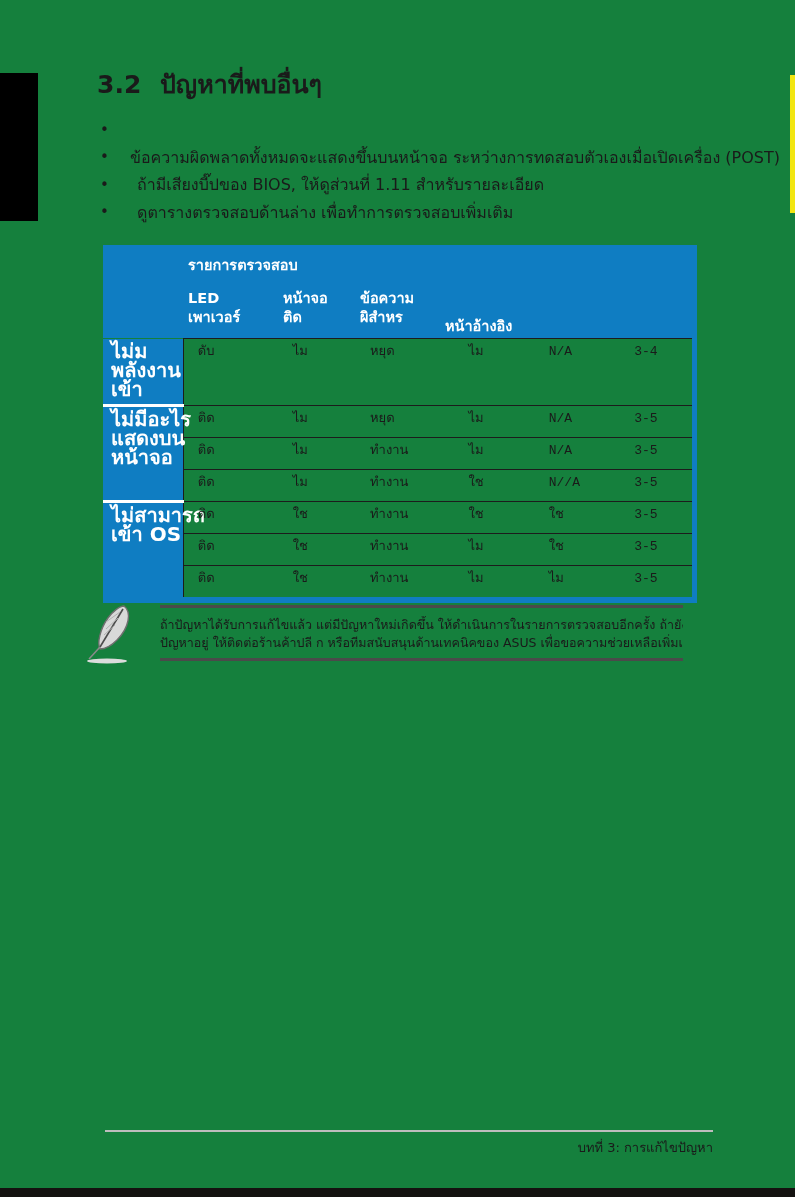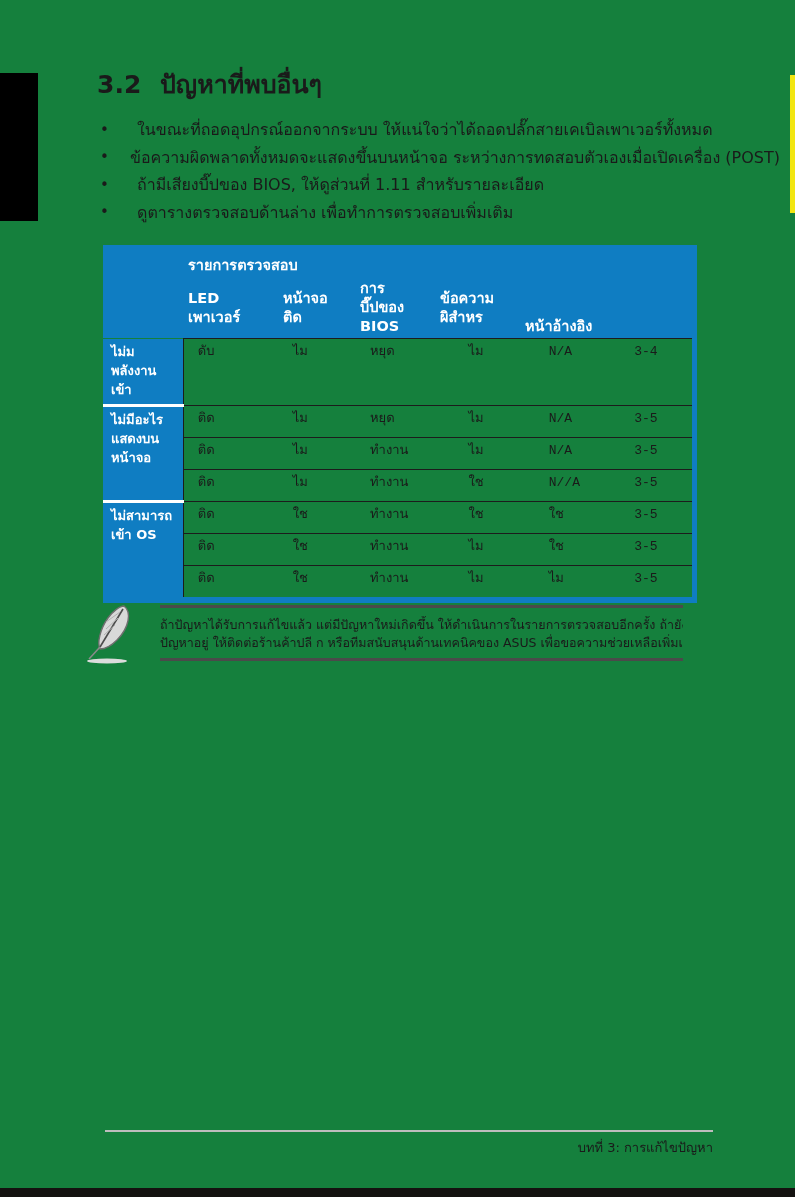--- a/index.html
+++ b/index.html
@@ -29,21 +29,21 @@
   .hdr-col { line-height:19px; padding-left:5px; }
   .hdr-col span { display:block; }
   .hc1 { width:95px; } .hc2 { width:77px; } .hc3 { width:98px; } .hc4 { width:80px; } .hc5 { width:85px; }
   .hc6 { width:79px; align-self:flex-end; padding-bottom:2px; }
 
   table.tbl-body { border-collapse:collapse; table-layout:fixed; width:594px;
                    border-right:5px solid #0f7dc2; border-bottom:6px solid #0f7dc2; }
   table.tbl-body td { border-top:1px solid #1c1c1c; vertical-align:top;
                       padding:3px 0 8px 14px; font-size:13px; line-height:20px; white-space:nowrap;font-family:Liberation Mono, monospace; }
   table.tbl-body th.rowlabel { background:#0f7dc2; color:#fff; font-weight:bold; text-align:left;
-                               vertical-align:top; padding:3px 0 0 8px; font-size:13px; line-height:19px;
+                               vertical-align:top; padding:3px 0 0 8px; font-size:20px; line-height:19px;
                                border-right:1px solid #1c1c1c; }
   table.tbl-body th.rowlabel span { display:block; white-space:nowrap; }
   tr.g-start th.rowlabel { border-top:3px solid #ffffff; }
   tr.r-tall { height:67px; }
   tr.r { height:27px; }
 
   
   .note-icon { position:absolute; left:82px; top:602px; }
   .note-box { position:absolute; left:160px; top:605px; width:523px;
               border-top:3px solid #4a4a4a; border-bottom:3px solid #4a4a4a;
@@ -63,21 +63,20 @@
   <div class="chapter-tab"></div>
   <div class="edge-stripe"></div>
 
   <div class="title-row">
     <span class="num">3.2</span><span>ปัญหาที่พบอื่นๆ</span>
   </div>
 
   <div class="bullets">
     <div class="bullet-row">
       <span class="dot">•</span>
-      <span class="txt">ในขณะที่ถอดอุปกรณ์ออกจากระบบ ให้แน่ใจว่าได้ถอดปลั๊กสายเคเบิลเพาเวอร์ทั้งหมด</span>
     </div>
     <div class="bullet-row">
       <span class="dot">•</span>
       <span class="txt">ข้อความผิดพลาดทั้งหมดจะแสดงขึ้นบนหน้าจอ ระหว่างการทดสอบตัวเองเมื่อเปิดเครื่อง (POST)</span>
     </div>
     <div class="bullet-row">
       <span class="dot">•</span>
       <span class="txt">ถ้ามีเสียงบี๊ปของ BIOS, ให้ดูส่วนที่ 1.11 สำหรับรายละเอียด</span>
     </div>
     <div class="bullet-row">
@@ -90,25 +89,20 @@
     <div class="tbl-header">
       <div class="hdr-checklist">รายการตรวจสอบ</div>
       <div class="hdr-cols">
         <div class="hdr-col hc1">
           <span>LED</span>
           <span>เพาเวอร์</span>
         </div>
         <div class="hdr-col hc2">
           <span>หน้าจอ</span>
           <span>ติด</span>
-        </div>
-        <div class="hdr-col hc4">
-          <span>การ</span>
-          <span>บี๊ปของ</span>
-          <span>BIOS</span>
         </div>
         <div class="hdr-col hc5">
           <span>ข้อความ</span>
           <span>ผิสำหร</span>
         </div>
         <div class="hdr-col hc6">
           <span>หน้าอ้างอิง</span>
         </div>
       </div>
     </div>

